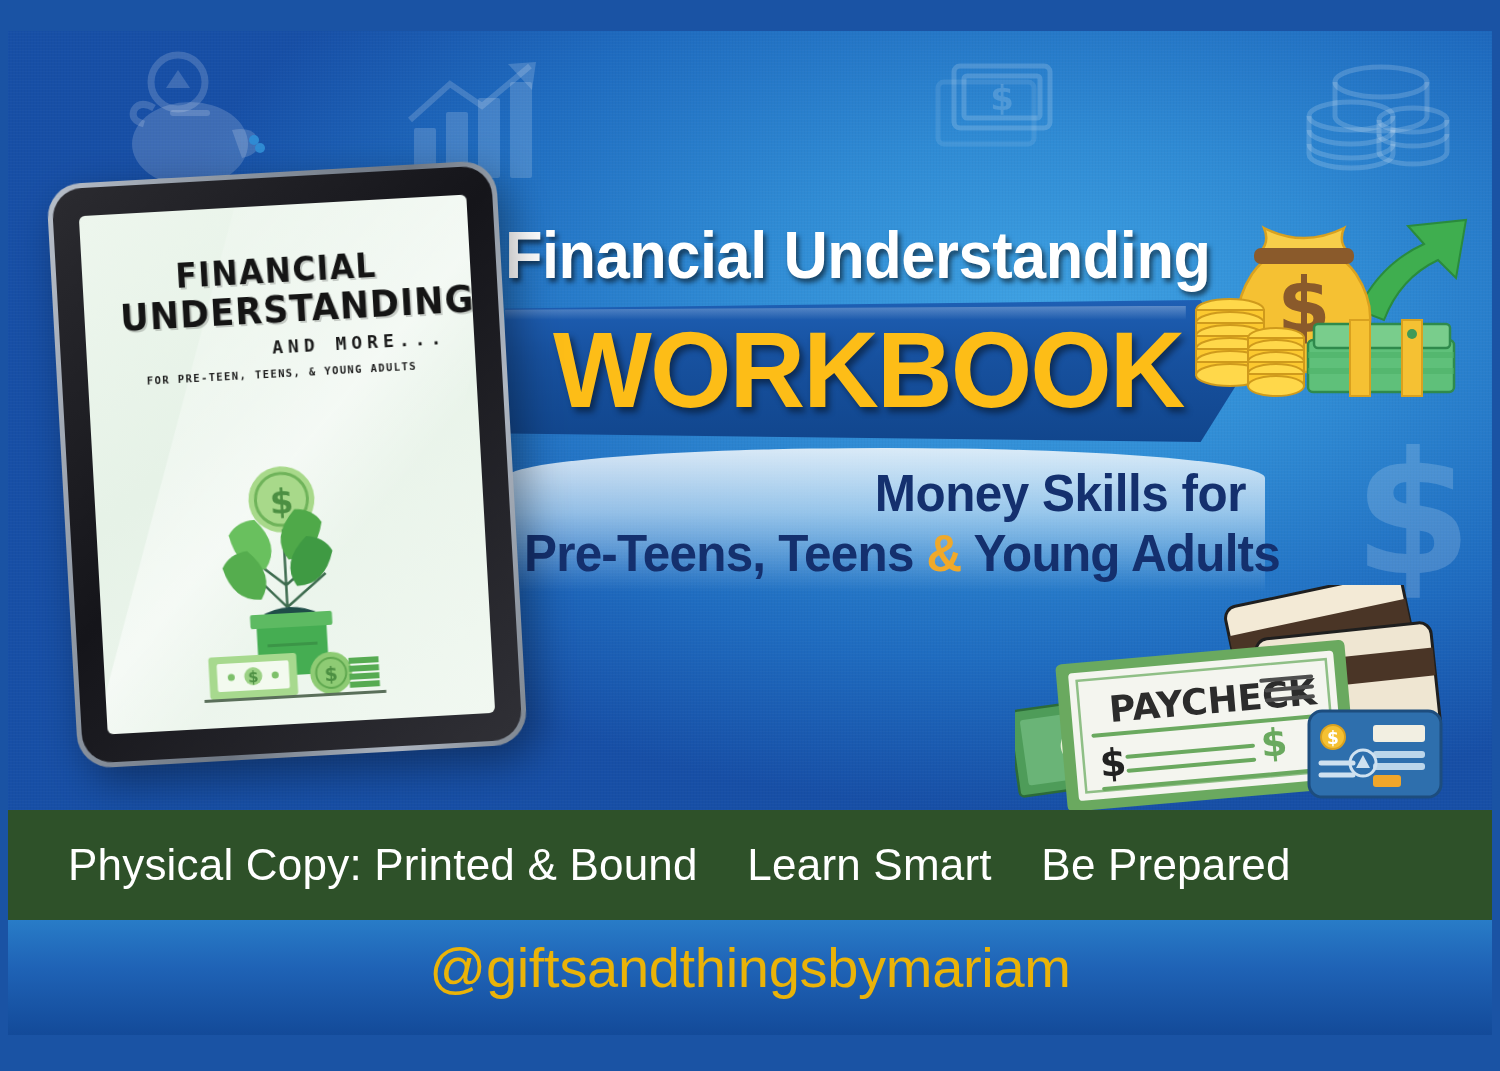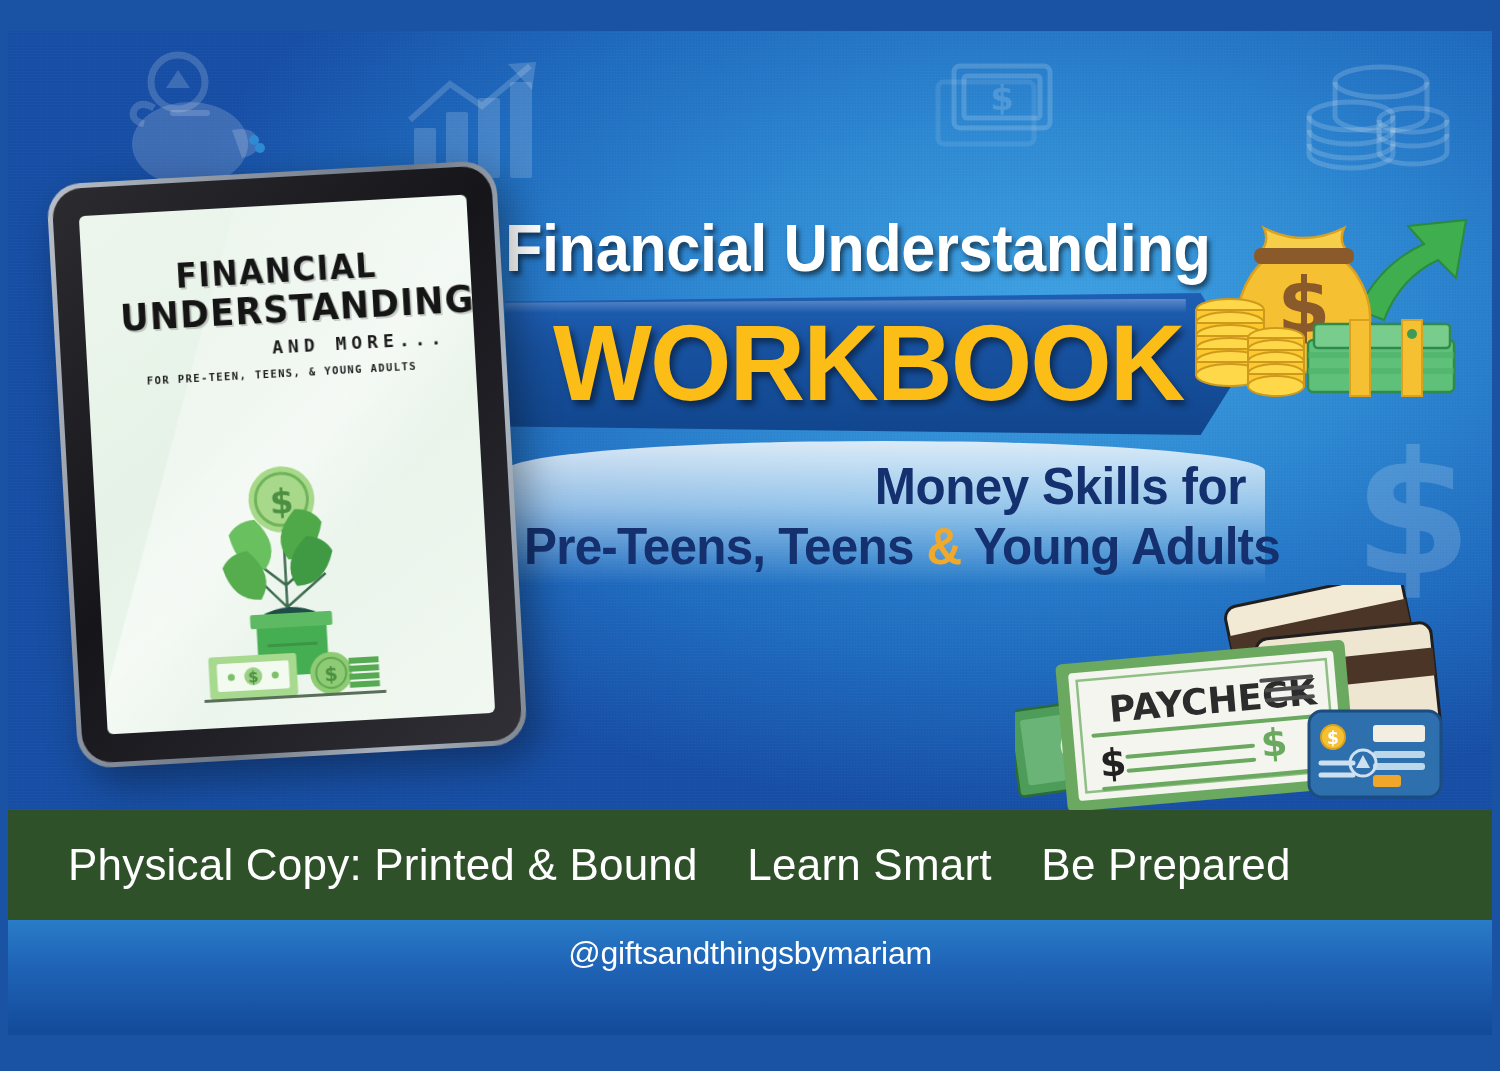--- a/index.html
+++ b/index.html
@@ -153,21 +153,21 @@
     transform: translateX(-50%);
     top: 252px;
     width: 215px;
     z-index: 2;
   }
 
   
   .title-area {
     position: absolute;
     left: 505px;
-    top: 215px;
+    top: 222px;
     width: 790px;
     z-index: 15;
   }
   .headline {
     font-family: "Liberation Sans", sans-serif;
     font-weight: 700;
     font-size: 66px;
     line-height: 1;
     color: #ffffff;
     letter-spacing: -0.5px;
@@ -266,23 +266,23 @@
     padding-left: 68px;
   }
 
   
   .handle {
     position: absolute;
     left: 0; right: 0;
     top: 935px;
     text-align: center;
     z-index: 42;
-    color: #ffffff;
+    color: #eab308;
     font-family: "Liberation Sans", sans-serif;
-    font-size: 32px;
+    font-size: 56px;
     font-weight: 400;
     letter-spacing: -0.3px;
   }
 
   
   .illu { position: absolute; z-index: 30; }
   .illu svg { display: block; }
   .money-group { left: 1190px; top: 192px; }
   .paycheck-group { left: 1015px; top: 585px; }
 </style>

